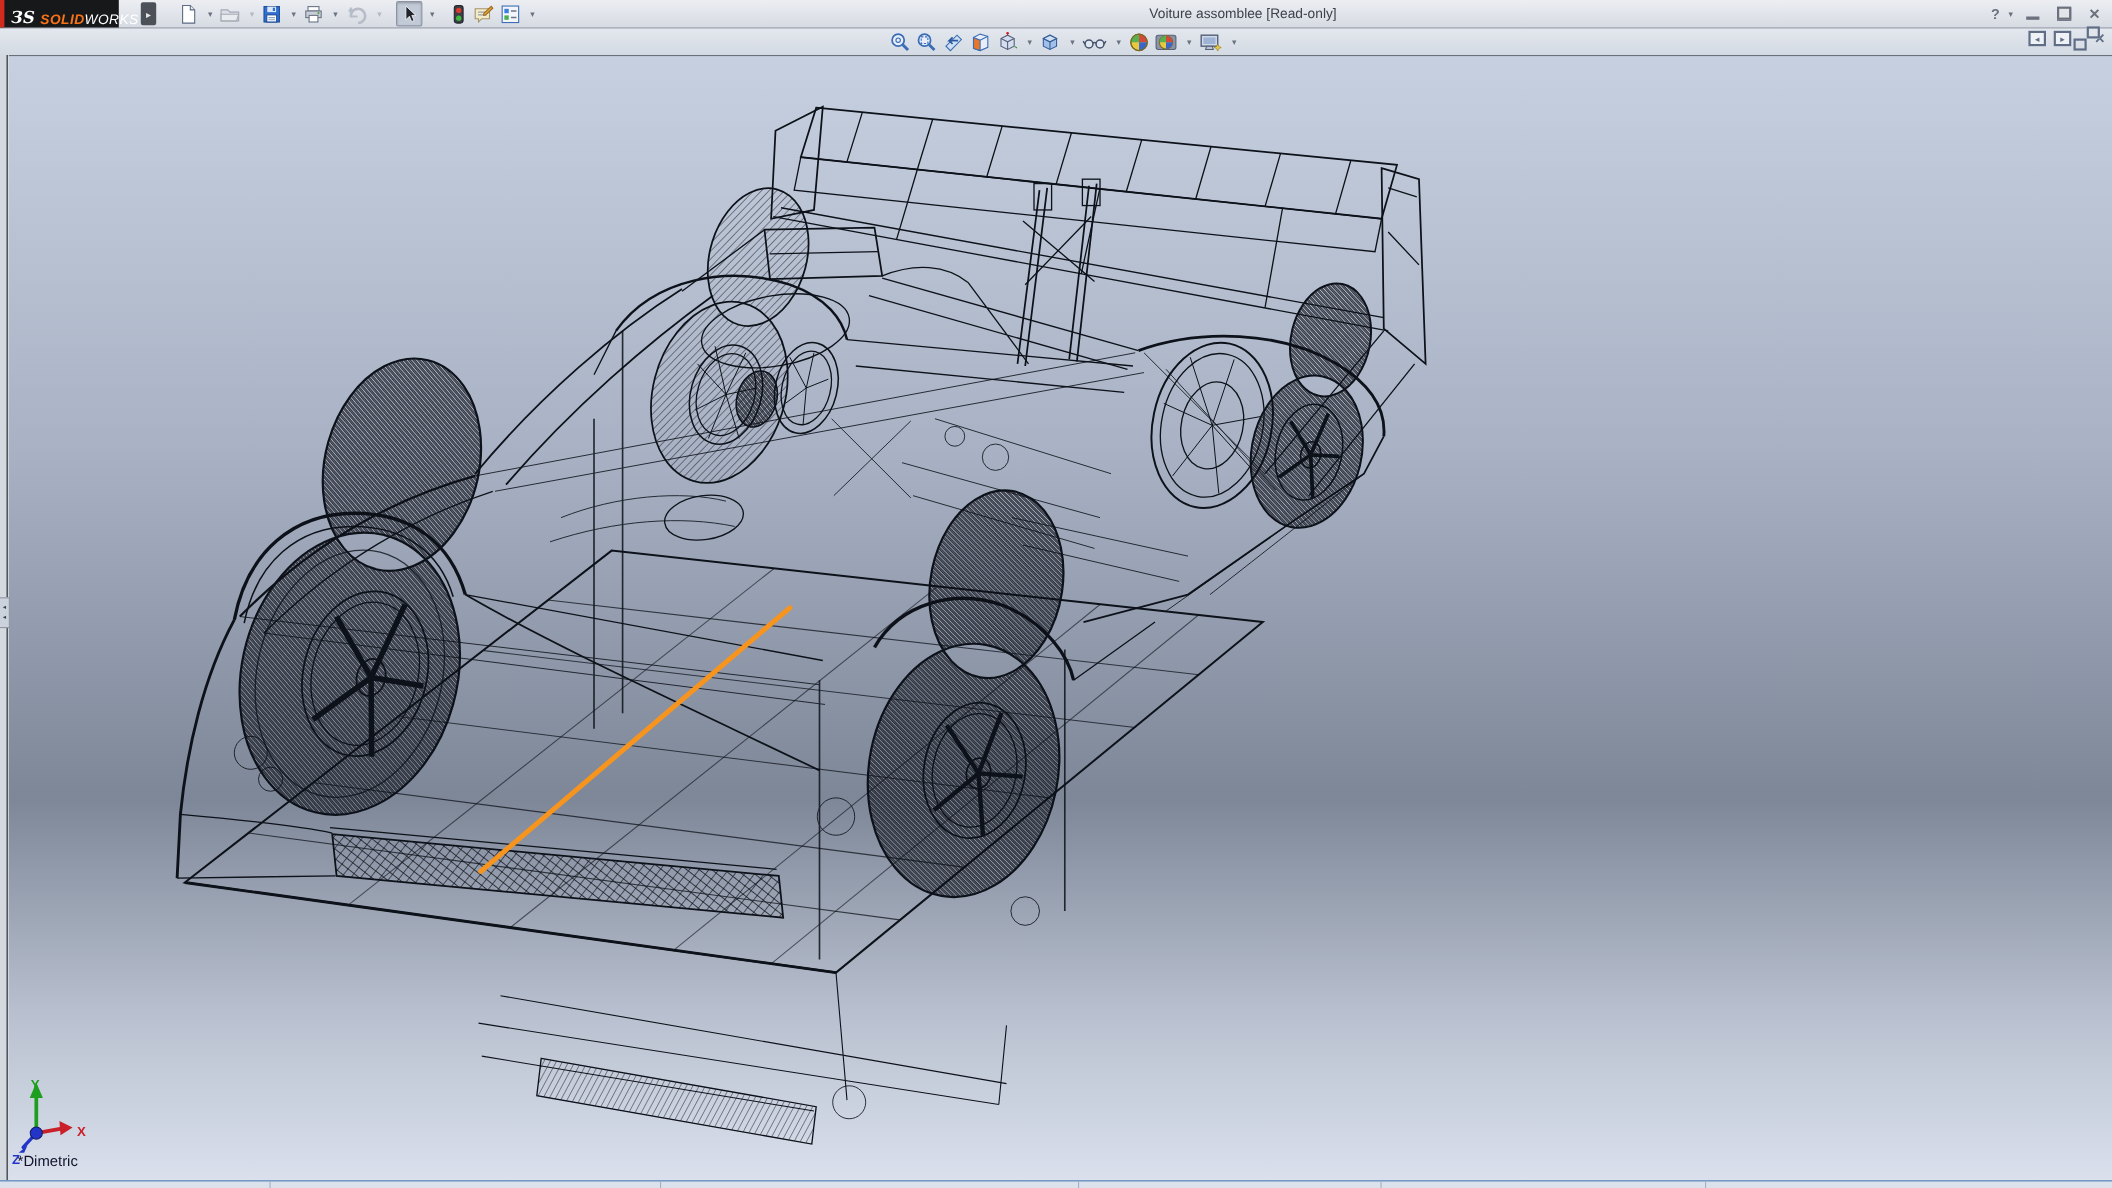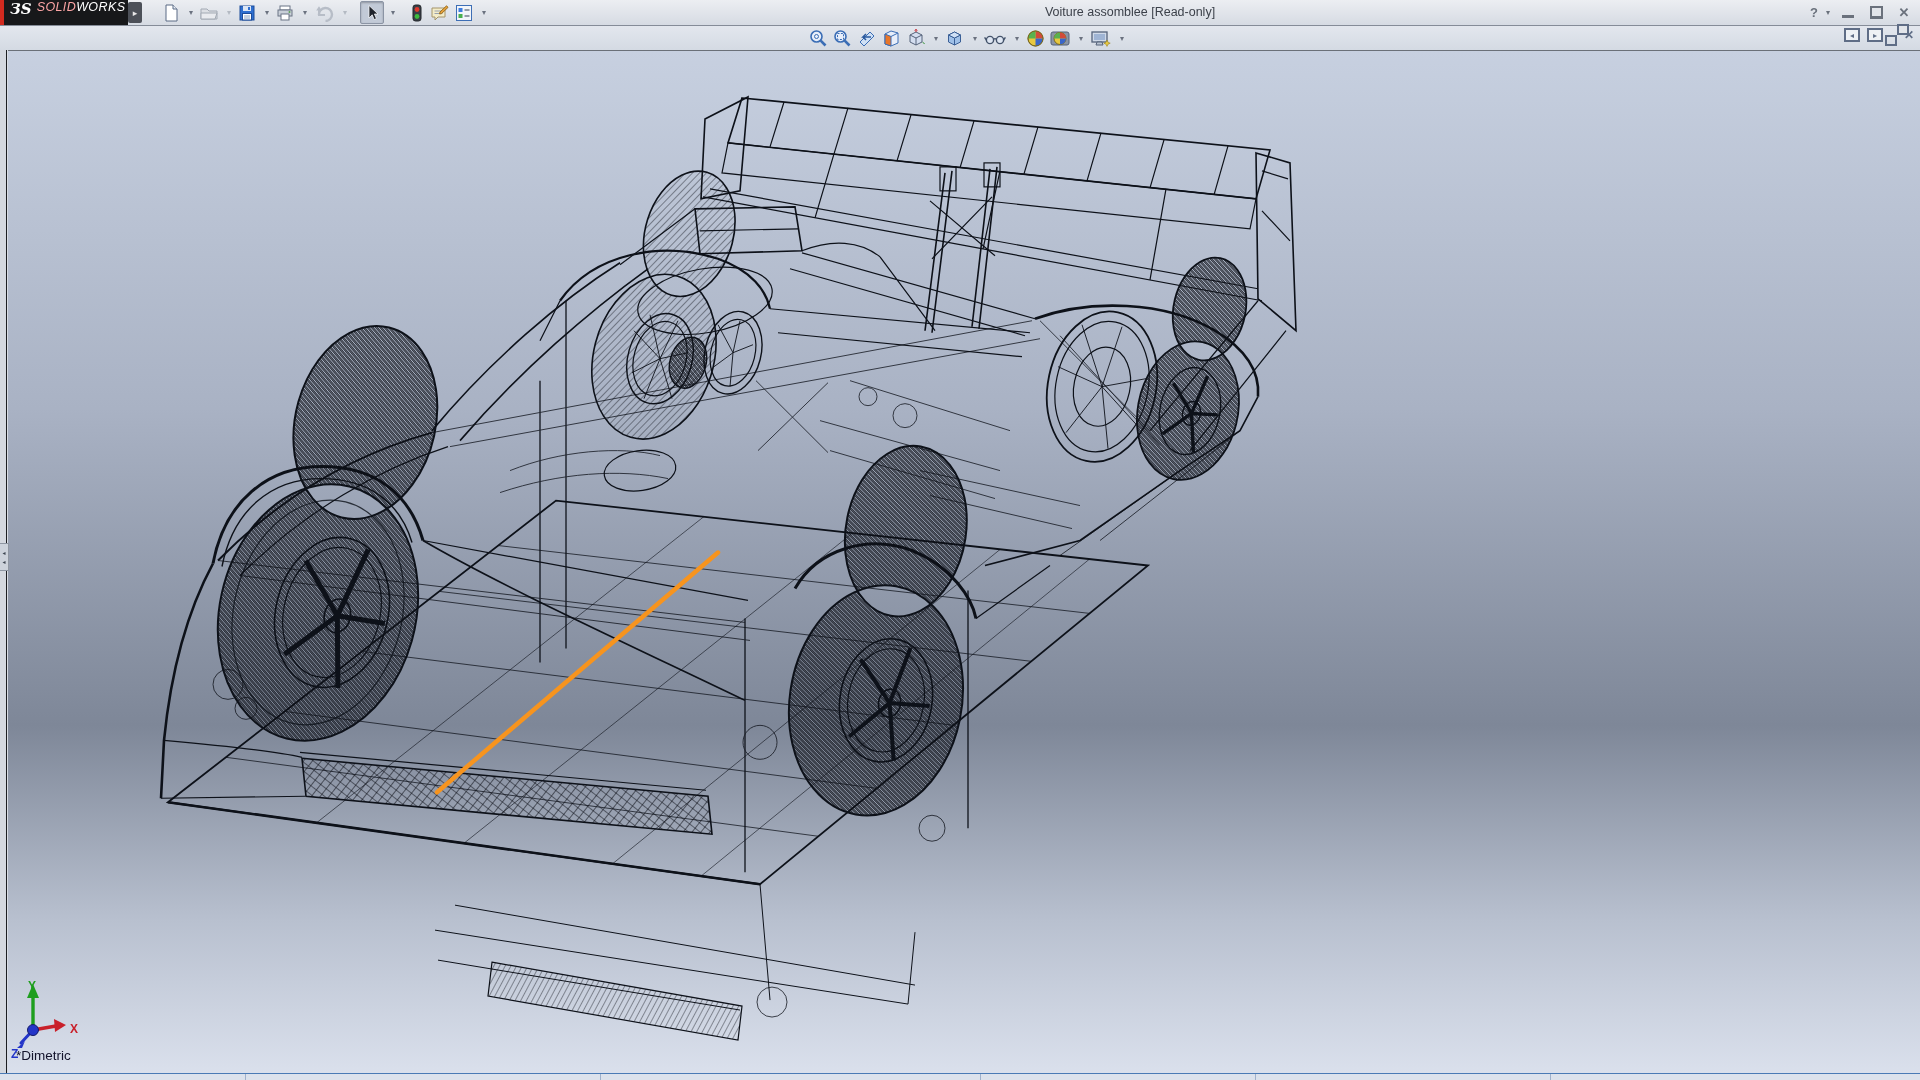--- a/index.html
+++ b/index.html
@@ -2,25 +2,25 @@
 <html style="--selection-orange: #F7941E; --wireframe: #0d1119; --triad-x: #C9202A; --triad-y: #1E9E1E; --triad-z: #2335C8; --viewport-top: #C7D0E0; --viewport-mid: #7E8798; --viewport-bottom: #DAE0EC;"><head>
 <meta charset="utf-8">
 <style>
   * { box-sizing: border-box; margin: 0; padding: 0; }
   html,body { width:1920px; height:1080px; overflow:hidden; font-family:"Liberation Sans",sans-serif; }
   .app { position:relative; width:1920px; height:1080px; background:#d9dde4; }
 
   
   .titlebar { position:absolute; top:0; left:0; width:1920px; height:26px;
     background:linear-gradient(#eceef2,#d6dbe3); border-bottom:1px solid #858c98; }
-  .logo { position:absolute; left:0; top:0; height:25px; width:128px; background:#17181a;
-    display:flex; align-items:flex-start; padding-left:10px; }
+  .logo { position:absolute; left:0; top:0; height:25px; width:108px; background:#17181a;
+    display:flex; align-items:flex-end; padding-left:10px; }
   .logo-red { position:absolute; left:0; top:0; width:4px; height:25px; background:#d22a1f; }
   .logo-mark { color:#fff; font-style:italic; font-weight:bold; font-size:15px; margin-right:5px; font-family:"DejaVu Serif",serif; }
-  .logo-bold { color:#fca5a5; font-weight:normal; font-size:12.5px; letter-spacing:.4px; font-style:italic; }
+  .logo-bold { color:#f97316; font-weight:bold; font-size:12.5px; letter-spacing:.4px; font-style:italic; }
   .logo-light { color:#ffffff; font-size:12.5px; letter-spacing:.4px; font-style:italic; }
   .logo-expand { position:absolute; left:128px; top:2px; width:14px; height:21px; background:#4c5058;
     color:#e8e8e8; font-size:9px; display:flex; align-items:center; justify-content:center; border-radius:2px; }
 
   .toolbar { position:absolute; left:160px; top:0; height:25px; display:flex; align-items:center; gap:2px; }
   .tbtn { display:flex; align-items:center; height:23px; padding:0 2px; border-radius:2px; }
   .tbtn.active { background:#c2cad7; border:1px solid #8b94a4; box-shadow:inset 0 1px 2px rgba(0,0,0,.25); }
   .tbtn svg { display:block; }
   .drop { color:#6b7280; font-size:8px; margin-left:2px; width:10px; text-align:center; }
   .drop.dim { color:#b4bac3; }

